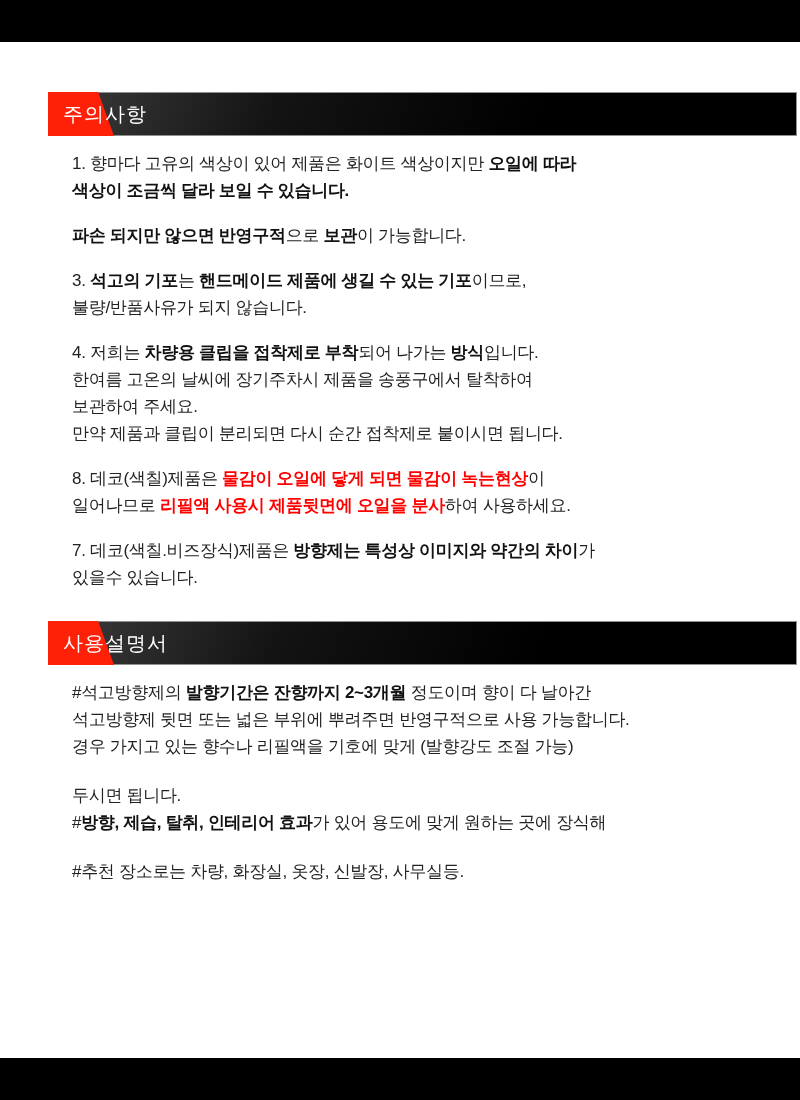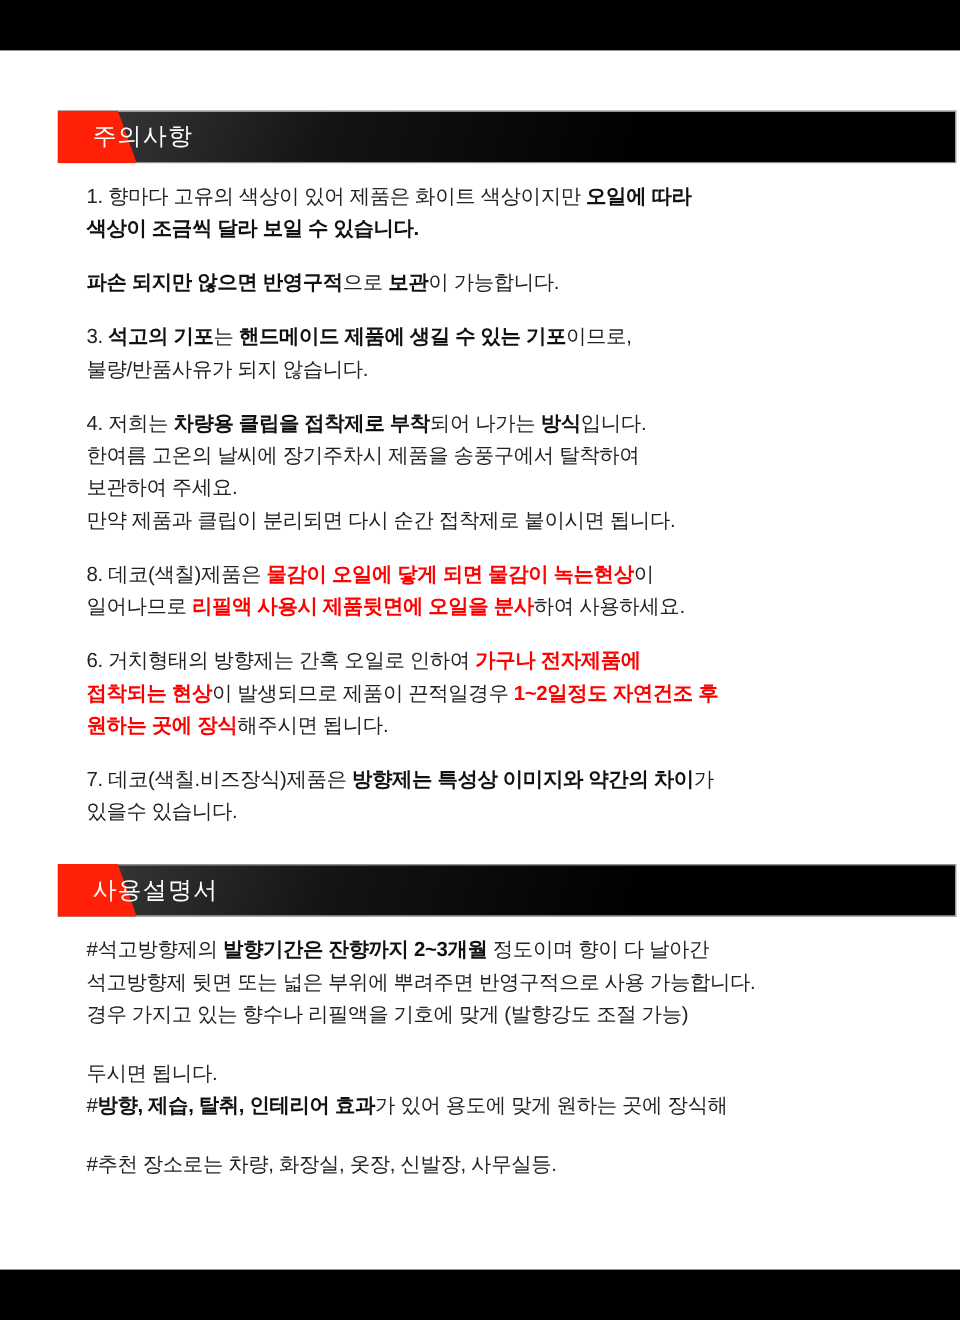--- a/index.html
+++ b/index.html
@@ -18,21 +18,21 @@
     height:42px;
     border:1px solid #8f8f8f;
     background:linear-gradient(110deg,#3d3d3d 0%,#141414 30%,#000 65%);
   }
   .sec-header .accent{
     position:absolute;left:-1px;top:-1px;bottom:-1px;width:66px;
     background:var(--accent,#ff2008);
     clip-path:polygon(0 0,76% 0,100% 100%,0 100%);
   }
   .sec-header h2{
-    position:relative;margin:0;padding-left:28px;
+    position:relative;margin:0;padding-left:14px;
     font-size:20px;font-weight:400;color:#fff;
     line-height:42px;letter-spacing:1px;
   }
   .sec-header.first{margin-top:92px;}
   .sec-header.second{margin-top:30px;}
 
   
   .sec-body{padding:14px 40px 0 72px;font-size:17px;line-height:27px;letter-spacing:-0.3px;color:#222;}
   .sec-body .para{margin:0 0 18px 0;}
   .sec-body.second .para{margin:0 0 22px 0;}
@@ -69,25 +69,20 @@
           <div class="line"><span class="run-n">4. 저희는 </span><span class="run-b">차량용 클립을 접착제로 부착</span><span class="run-n">되어 나가는 </span><span class="run-b">방식</span><span class="run-n">입니다.</span></div>
           <div class="line"><span class="run-n">한여름 고온의 날씨에 장기주차시 제품을 송풍구에서 탈착하여</span></div>
           <div class="line"><span class="run-n">보관하여 주세요.</span></div>
           <div class="line"><span class="run-n">만약 제품과 클립이 분리되면 다시 순간 접착제로 붙이시면 됩니다.</span></div>
         </div>
         <div class="para">
           <div class="line"><span class="run-n">8. 데코(색칠)제품은 </span><span class="run-rb">물감이 오일에 닿게 되면 물감이 녹는현상</span><span class="run-n">이</span></div>
           <div class="line"><span class="run-n">일어나므로 </span><span class="run-rb">리필액 사용시 제품뒷면에 오일을 분사</span><span class="run-n">하여 사용하세요.</span></div>
         </div>
         <div class="para">
-          <div class="line"><span class="run-n">6. 거치형태의 방향제는 간혹 오일로 인하여 </span><span class="run-rb">가구나 전자제품에</span></div>
-          <div class="line"><span class="run-rb">접착되는 현상</span><span class="run-n">이 발생되므로 제품이 끈적일경우 </span><span class="run-rb">1~2일정도 자연건조 후</span></div>
-          <div class="line"><span class="run-rb">원하는 곳에 장식</span><span class="run-n">해주시면 됩니다.</span></div>
-        </div>
-        <div class="para">
           <div class="line"><span class="run-n">7. 데코(색칠.비즈장식)제품은 </span><span class="run-b">방향제는 특성상 이미지와 약간의 차이</span><span class="run-n">가</span></div>
           <div class="line"><span class="run-n">있을수 있습니다.</span></div>
         </div>
       </div>
   </section>
 
   <section>
     <header class="sec-header second">
       <span class="accent"></span>
       <h2>사용설명서</h2>

